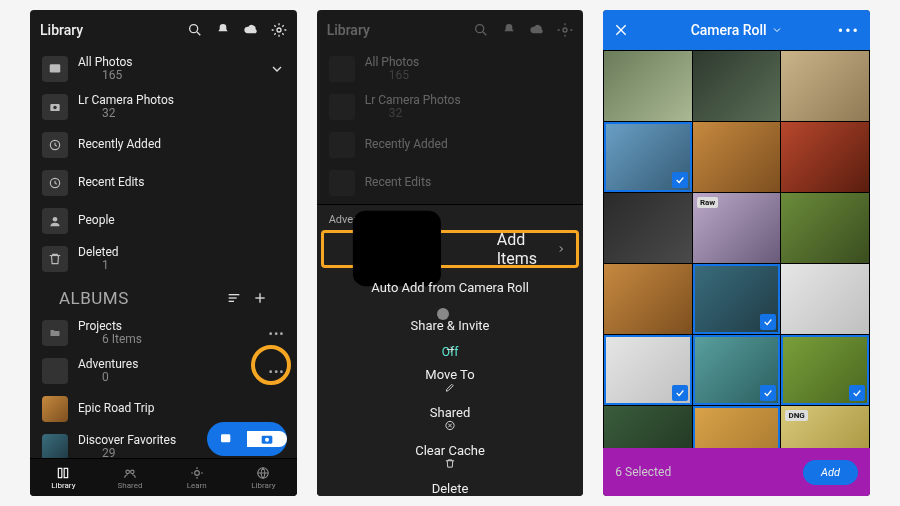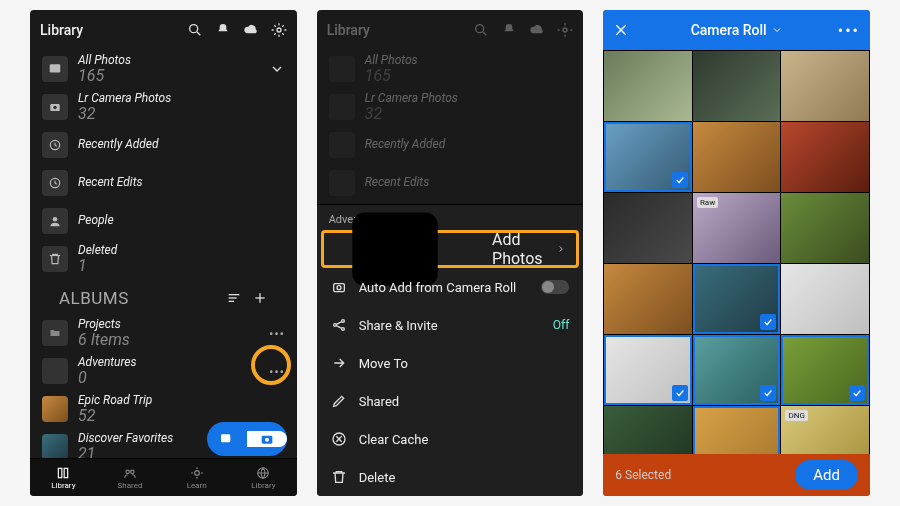--- a/index.html
+++ b/index.html
@@ -14,27 +14,27 @@
   
   .topbar { display: flex; align-items: center; height: 40px; padding: 0 10px; }
   .topbar .title { font-size: 14px; font-weight: 500; flex:1; }
   .icon { width: 16px; height: 16px; display: inline-flex; align-items: center; justify-content: center; }
   .icon svg { width: 100%; height: 100%; stroke: #ddd; fill: none; stroke-width: 2; }
   .icon.fill svg { fill: #ddd; stroke: none; }
   .topbar-icons { display: flex; gap: 12px; }
 
   
   .list { flex:1; overflow: hidden; }
-  .row { display:flex; align-items:center; height:38px; padding:0 12px; gap:10px;font-style:italic; }
+  .row { display:flex; align-items:center; height:38px; padding:0 12px; gap:10px; }
   .row .thumb { width:26px; height:26px; background:#333; border-radius:4px; display:flex; align-items:center; justify-content:center; }
   .row .thumb svg { width:14px; height:14px; stroke:#bbb; stroke-width:2; fill:none; }
   .row .thumb.fill svg { fill:#bbb; stroke:none; }
   .row .labels { flex:1; line-height:1.1; }
   .row .labels .t { font-size:12px; color:#eee; }
-  .row .labels .c { font-size:16px; color:#888; }
+  .row .labels .c { font-size:12px; color:#888;margin-left:24px; }
   .row .chev { color:#aaa; }
   .row .more { color:#aaa; letter-spacing:1px; font-size:13px; }
   .section-hdr { display:flex; align-items:center; padding:10px 29px 6px; font-size:17px; color:#aaa; letter-spacing:0.5px; }
   .section-hdr .spacer { flex:1; }
   .album-thumb { width:26px; height:26px; border-radius:4px; background:#555; }
   .album-thumb.folder { background:#333; display:flex; align-items:center; justify-content:center; }
   .album-thumb.folder svg { width:14px; height:12px; fill:#888; }
 
   .fab { position:absolute; bottom:40px; right:10px; display:flex; background:#1473e6; border-radius:24px; height:34px; align-items:center; }
   .fab .seg { width:40px; display:flex; align-items:center; justify-content:center; }
@@ -44,43 +44,43 @@
   .tabbar .tab { flex:1; display:flex; flex-direction:column; align-items:center; justify-content:center; gap:1px; font-size:8px; color:#888; }
   .tabbar .tab.active { color:#fff; }
   .tabbar .tab svg { width:14px; height:14px; stroke:currentColor; fill:none; stroke-width:2; }
 
   .highlight-circle { position:absolute; width:40px; height:40px; border:4px solid #f6a623; border-radius:50%; right:6px; top:335px; pointer-events:none; }
 
   
   .dim { opacity:0.35; }
   .menu-panel { position:absolute; left:0; right:0; bottom:0; background:#1f1f1f; border-top:1px solid #000; }
   .menu-title { font-size:11px; color:#aaa; padding:8px 12px 4px; }
-  .menu-item { display:flex; align-items:center; height:38px; padding:0 14px; gap:12px; font-size:13px; color:#eee; }
+  .menu-item { display:flex; align-items:center; height:38px; padding:0 14px; gap:12px; font-size:13px; color:#eee;flex-direction:column; }
   .menu-item .mi-label { flex:1; }
   .menu-item .right { font-size:12px; color:#5eead4; }
   .menu-item svg { width:16px; height:16px; stroke:#ddd; fill:none; stroke-width:2; }
   .highlight-box { border:3px solid #f6a623; border-radius:4px; margin:0 4px; height:38px; display:flex; align-items:center; padding:0 10px; gap:12px; }
   .toggle { width:28px; height:14px; background:#444; border-radius:8px; position:relative; }
   .toggle::after { content:""; position:absolute; width:12px; height:12px; background:#888; border-radius:50%; left:1px; top:1px; }
 
   
   .phone.c .topbar { background:#1473e6; color:#fff; justify-content:center; position:relative; }
   .phone.c .topbar .title-center { font-size:14px; font-weight:500; display:flex; align-items:center; gap:4px; }
   .phone.c .topbar .close { position:absolute; left:10px; }
   .phone.c .topbar .dots  { position:absolute; right:10px; color:#fff; letter-spacing:2px; }
   .grid { flex:1; display:grid; grid-template-columns: repeat(3, 1fr); grid-auto-rows: 70px; gap:1px; background:#000; padding:1px; overflow:hidden; }
   .cell { position:relative; }
   .cell .ph { width:100%; height:100%; display:block; }
   .cell.sel { outline:2px solid #1473e6; outline-offset:-2px; }
   .check { position:absolute; right:4px; bottom:4px; width:16px; height:16px; background:#1473e6; border-radius:2px; display:flex; align-items:center; justify-content:center; }
   .check svg { width:10px; height:10px; stroke:#fff; stroke-width:3; fill:none; }
-  .badge { position:absolute; top:4px; left:4px; background:#ddd; color:#111; font-size:8px; padding:1px 3px; border-radius:2px; font-weight:400; }
-  .bottombar { height:42px; background:#c2410c; display:flex; align-items:center; padding:0 12px; }
+  .badge { position:absolute; top:4px; left:4px; background:#ddd; color:#111; font-size:8px; padding:1px 3px; border-radius:2px; font-weight:700; }
+  .bottombar { height:48px; background:#a21caf; display:flex; align-items:center; padding:0 12px; }
   .bottombar .count { font-size:12px; color:#ccc; flex:1; }
-  .addbtn { background:#1473e6; color:#fff; font-size:15px; padding:6px 18px; border-radius:16px; }
+  .addbtn { background:#1473e6; color:#fff; font-size:11px; padding:6px 18px; border-radius:16px;font-style:italic; }
 
   
   .g1{background:linear-gradient(135deg,#6b7c5a,#aab893)}
   .g2{background:linear-gradient(135deg,#2e3a2f,#5a6d55)}
   .g3{background:linear-gradient(135deg,#c9b48a,#8f7a55)}
   .g4{background:linear-gradient(135deg,#6aa0c6,#345a73)}
   .g5{background:linear-gradient(135deg,#c6893f,#7d4f1f)}
   .g6{background:linear-gradient(135deg,#b8472d,#5a1d0e)}
   .g7{background:linear-gradient(135deg,#2a2a2a,#4a4a4a)}
   .g8{background:linear-gradient(135deg,#bca9c9,#6a5b7a)}
@@ -235,28 +235,27 @@
       <span class="labels">
           <div class="t">Adventures</div>
           <div class="c">0</div>
         </span>
       <span class="more">•••</span>
     </div>
     <div class="row">
       <span class="album-thumb g5"></span>
       <span class="labels">
           <div class="t">Epic Road Trip</div>
-          <div class="c">52</div>
         </span>
     </div>
     <div class="row">
       <span class="album-thumb g15"></span>
       <span class="labels">
           <div class="t">Discover Favorites</div>
-          <div class="c">21</div>
+          <div class="c">29</div>
         </span>
     </div>
 
   </div>
 
   <div class="fab">
     <span class="seg">
         <svg viewBox="0 0 24 24">
           <rect x="3" y="5" width="14" height="12" rx="2"></rect>
           <line x1="20" y1="8" x2="20" y2="14"></line>
@@ -380,21 +379,21 @@
 
   <div class="menu-panel">
     <div class="menu-title">Adventures</div>
 
     <div class="highlight-box">
       <svg viewBox="0 0 24 24">
           <rect x="3" y="6" width="14" height="12" rx="2"></rect>
           <line x1="20" y1="8" x2="20" y2="14"></line>
           <line x1="17" y1="11" x2="23" y2="11"></line>
         </svg>
-      <span class="mi-label">Add Photos</span>
+      <span class="mi-label">Add Items</span>
       <span class="icon">
           <svg viewBox="0 0 24 24">
             <polyline points="9 6 15 12 9 18"></polyline>
           </svg>
         </span>
     </div>
 
     <div class="menu-item">
       <svg viewBox="0 0 24 24">
           <rect x="4" y="7" width="16" height="12" rx="2"></rect>

